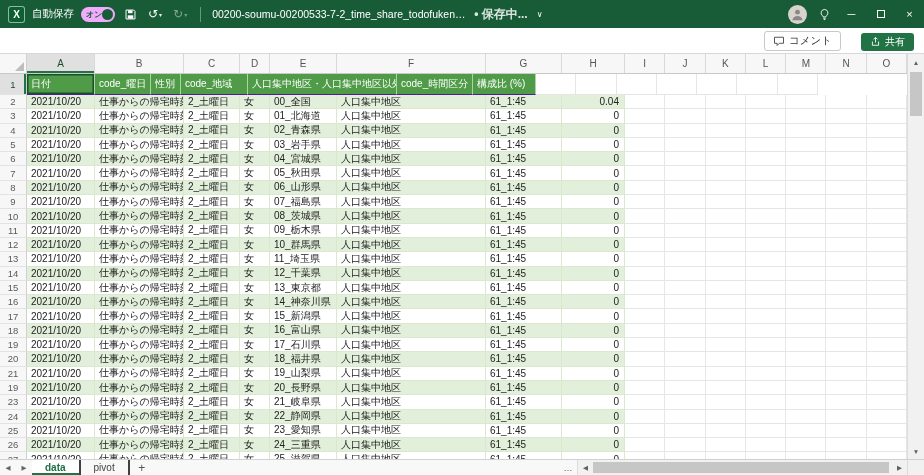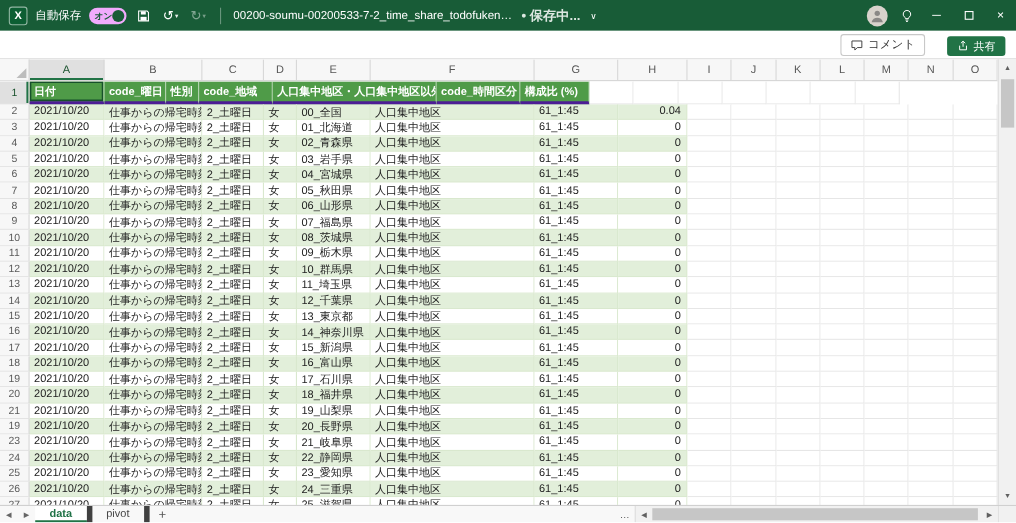--- a/index.html
+++ b/index.html
@@ -48,37 +48,37 @@
 
   .cw0{width:68px}.cw1{width:89px}.cw2{width:56px}.cw3{width:30px}.cw4{width:67px}
   .cw5{width:149px}.cw6{width:76px}.cw7{width:63px}.cwE{width:40.3px}
 
   
   .sheetbody{position:absolute;top:74px;left:0;width:907px;height:385px;overflow:hidden;background:#fff;}
   .trow{display:flex;height:14.3px;}
   .hrow1{height:21px;}
   .rownum{width:27px;flex:none;display:flex;align-items:center;justify-content:center;font-size:9.5px;color:#5a5a5a;background:#F7F7F7;border-right:1px solid #D0D0D0;border-bottom:1px solid #E3E3E3;cursor:pointer;}
   .rownum.sel{background:#E0E0E0;box-shadow:inset -2px 0 0 #217346;color:#17502B;}
-  .hcell{flex:none;background:#4F9B48;color:#fff;font-weight:bold;font-size:10px;display:flex;align-items:center;padding-left:4px;border-right:1px solid rgba(255,255,255,.55);border-bottom:3px solid #4c1d95;white-space:nowrap;overflow:hidden;cursor:cell;}
+  .hcell{flex:none;background:#4F9B48;color:#fff;font-weight:normal;font-size:10px;display:flex;align-items:center;padding-left:4px;border-right:1px solid rgba(255,255,255,.55);border-bottom:1px solid #4c1d95;white-space:nowrap;overflow:hidden;cursor:cell;}
   .hcell.a1{box-shadow:inset 0 0 0 1.5px #17502B;}
   .dcell{flex:none;font-size:10px;color:#222;display:flex;align-items:center;padding-left:4px;border-right:1px solid #D9E8CE;border-bottom:1px solid #D9E8CE;white-space:nowrap;overflow:hidden;background:#fff;cursor:cell;}
   .trow.band .dcell{background:#E2EFDA;}
   .dcell.num{justify-content:flex-end;padding-right:5px;padding-left:0;}
   .ecell{flex:none;background:#fff;border-right:1px solid #E6E6E6;border-bottom:1px solid #E6E6E6;cursor:cell;}
 
   
   .vscroll{position:absolute;top:54px;right:0;width:17px;height:405px;background:#F1F1F1;border-left:1px solid #DCDCDC;}
   .vs-arrow{height:16px;display:flex;align-items:center;justify-content:center;font-size:6.5px;color:#606060;cursor:pointer;}
   .vs-thumb{position:absolute;top:18px;left:2px;right:2px;height:44px;background:#C6C6C6;cursor:grab;}
   .vs-down{position:absolute;bottom:0;left:0;right:0;}
 
   
   .sheetbar{position:absolute;bottom:0;left:0;width:100%;height:16px;background:#F8F8F8;border-top:1px solid #D0D0D0;display:flex;align-items:stretch;}
   .snav{width:16px;display:flex;align-items:center;justify-content:center;font-size:6.5px;color:#666;cursor:pointer;}
-  .stab{padding:0 13px;display:flex;align-items:center;font-size:10px;color:#444;border-right:5px solid #404040;cursor:pointer;}
+  .stab{padding:0 13px;display:flex;align-items:center;font-size:10px;color:#444;border-right:2px solid #404040;cursor:pointer;}
   .stab.active{background:#fff;color:#1E7145;font-weight:bold;box-shadow:inset 0 -2px 0 #217346;}
   .addsheet{width:24px;display:flex;align-items:center;justify-content:center;font-size:12px;color:#555;cursor:pointer;}
   .sspacer{flex:1;}
   .sdots{width:18px;display:flex;align-items:center;justify-content:center;font-size:9px;color:#555;cursor:pointer;}
   .hscroll{position:relative;width:330px;flex:none;background:#F1F1F1;border-left:1px solid #DCDCDC;}
   .hs-arrow{position:absolute;left:0;top:0;width:15px;height:100%;display:flex;align-items:center;justify-content:center;font-size:6.5px;color:#606060;cursor:pointer;}
   .hs-right{left:auto;right:0;}
   .hs-thumb{position:absolute;left:15px;top:2px;bottom:2px;width:296px;background:#C6C6C6;cursor:grab;}
   .scorner{width:17px;flex:none;background:#F1F1F1;border-left:1px solid #DCDCDC;}
 </style>

